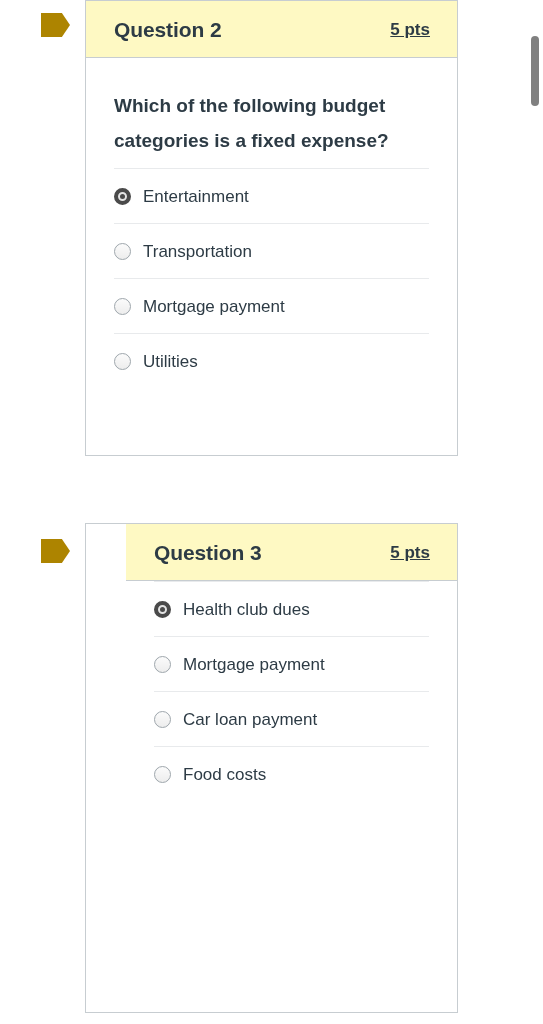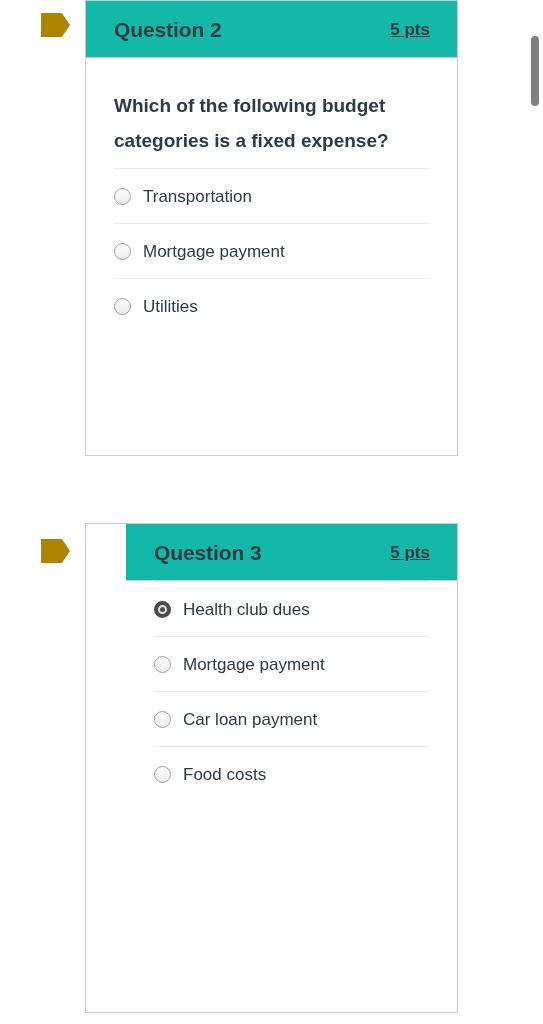--- a/index.html
+++ b/index.html
@@ -47,21 +47,21 @@
     position: absolute;
     left: 85px;
     width: 373px;
     background: #ffffff;
     border: 1px solid #C7CDD1;
     box-sizing: border-box;
   }
 
   .question-header {
     height: 57px;
-    background: #14b8a6;
+    background: #fef9c3;
     border-bottom: 1px solid #C7CDD1;
     box-sizing: border-box;
     display: flex;
     align-items: center;
     justify-content: space-between;
     padding: 0 27px 0 28px;
   }
   .question-title {
     font-size: 21px;
     font-weight: bold;
@@ -172,20 +172,24 @@
     <div class="flag-marker" style="top: 13px; background: rgb(173, 132, 0);"></div>
     <div class="question-card" style="top: 0px; height: 456px;">
       <div class="question-header">
         <span class="question-title">Question 2</span>
         <span class="question-points">5 pts</span>
       </div>
       <div class="question-body">
         <p class="question-text">Which of the following budget categories is a fixed expense?</p>
       </div>
       <ul class="answer-list">
+  <li class="answer-row">
+    <span class="radio selected"></span>
+    <span class="answer-label">Entertainment</span>
+  </li>
 
   <li class="answer-row">
     <span class="radio"></span>
     <span class="answer-label">Transportation</span>
   </li>
 
   <li class="answer-row">
     <span class="radio"></span>
     <span class="answer-label">Mortgage payment</span>
   </li>

